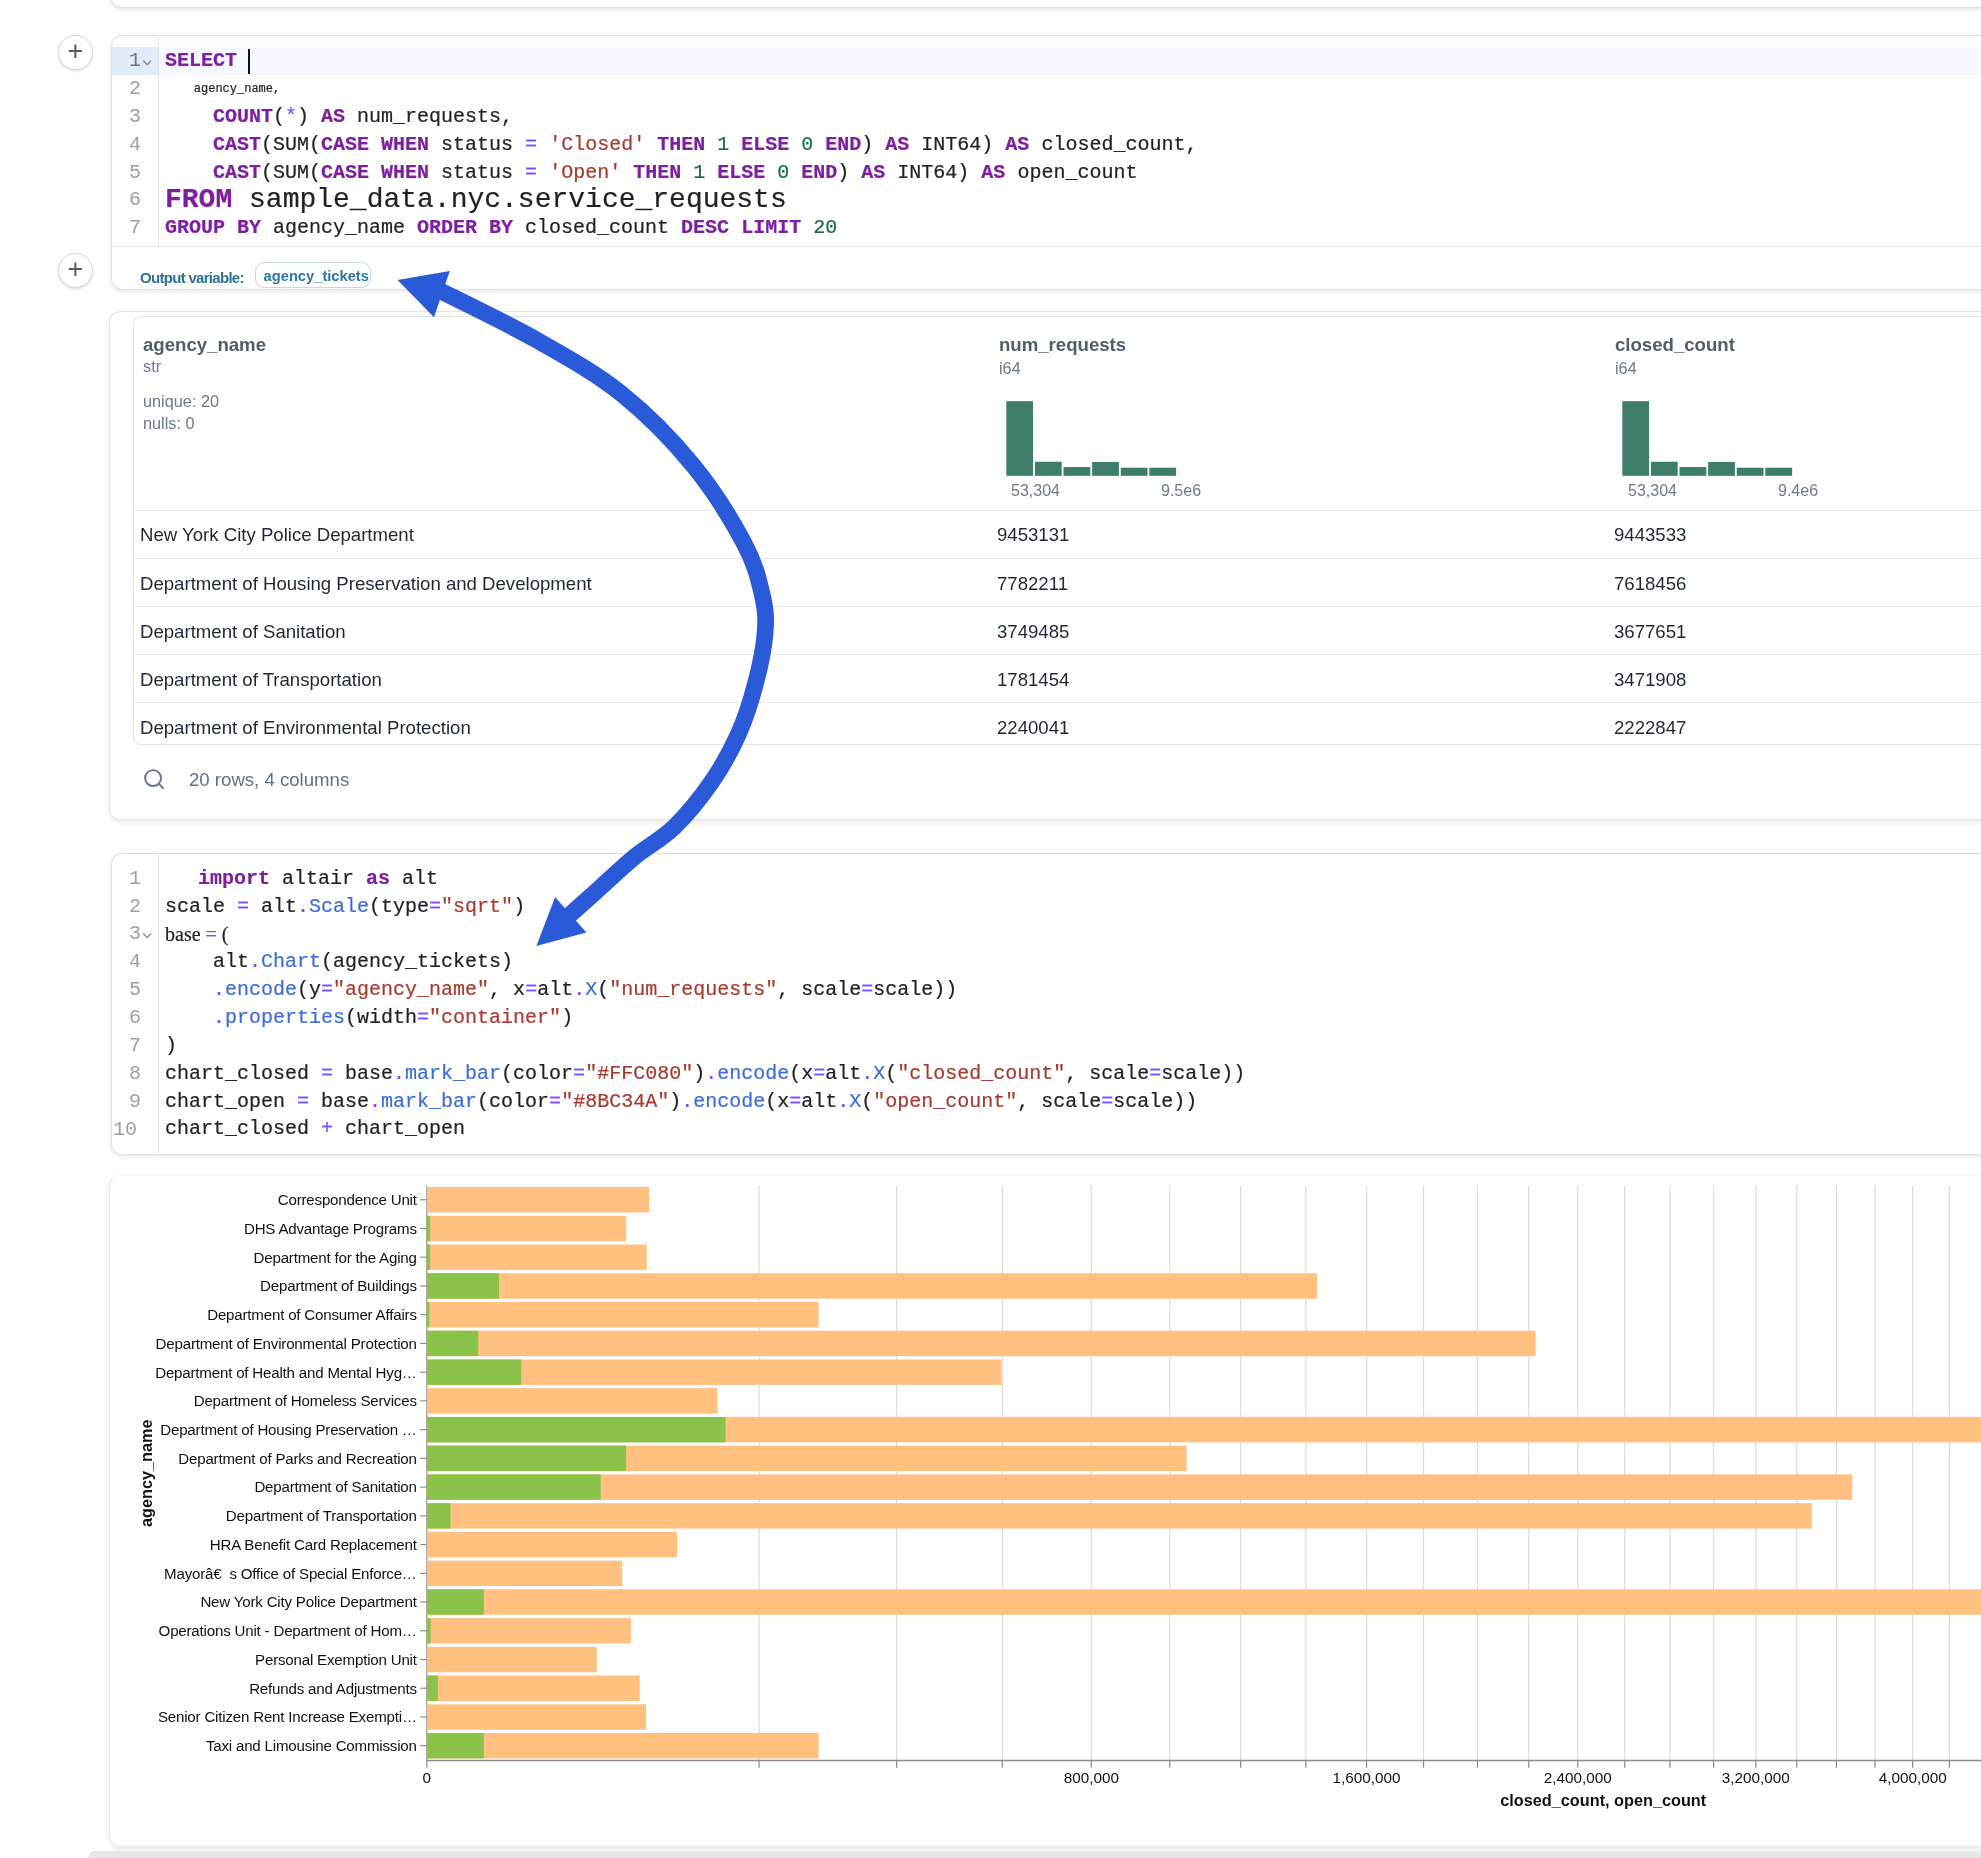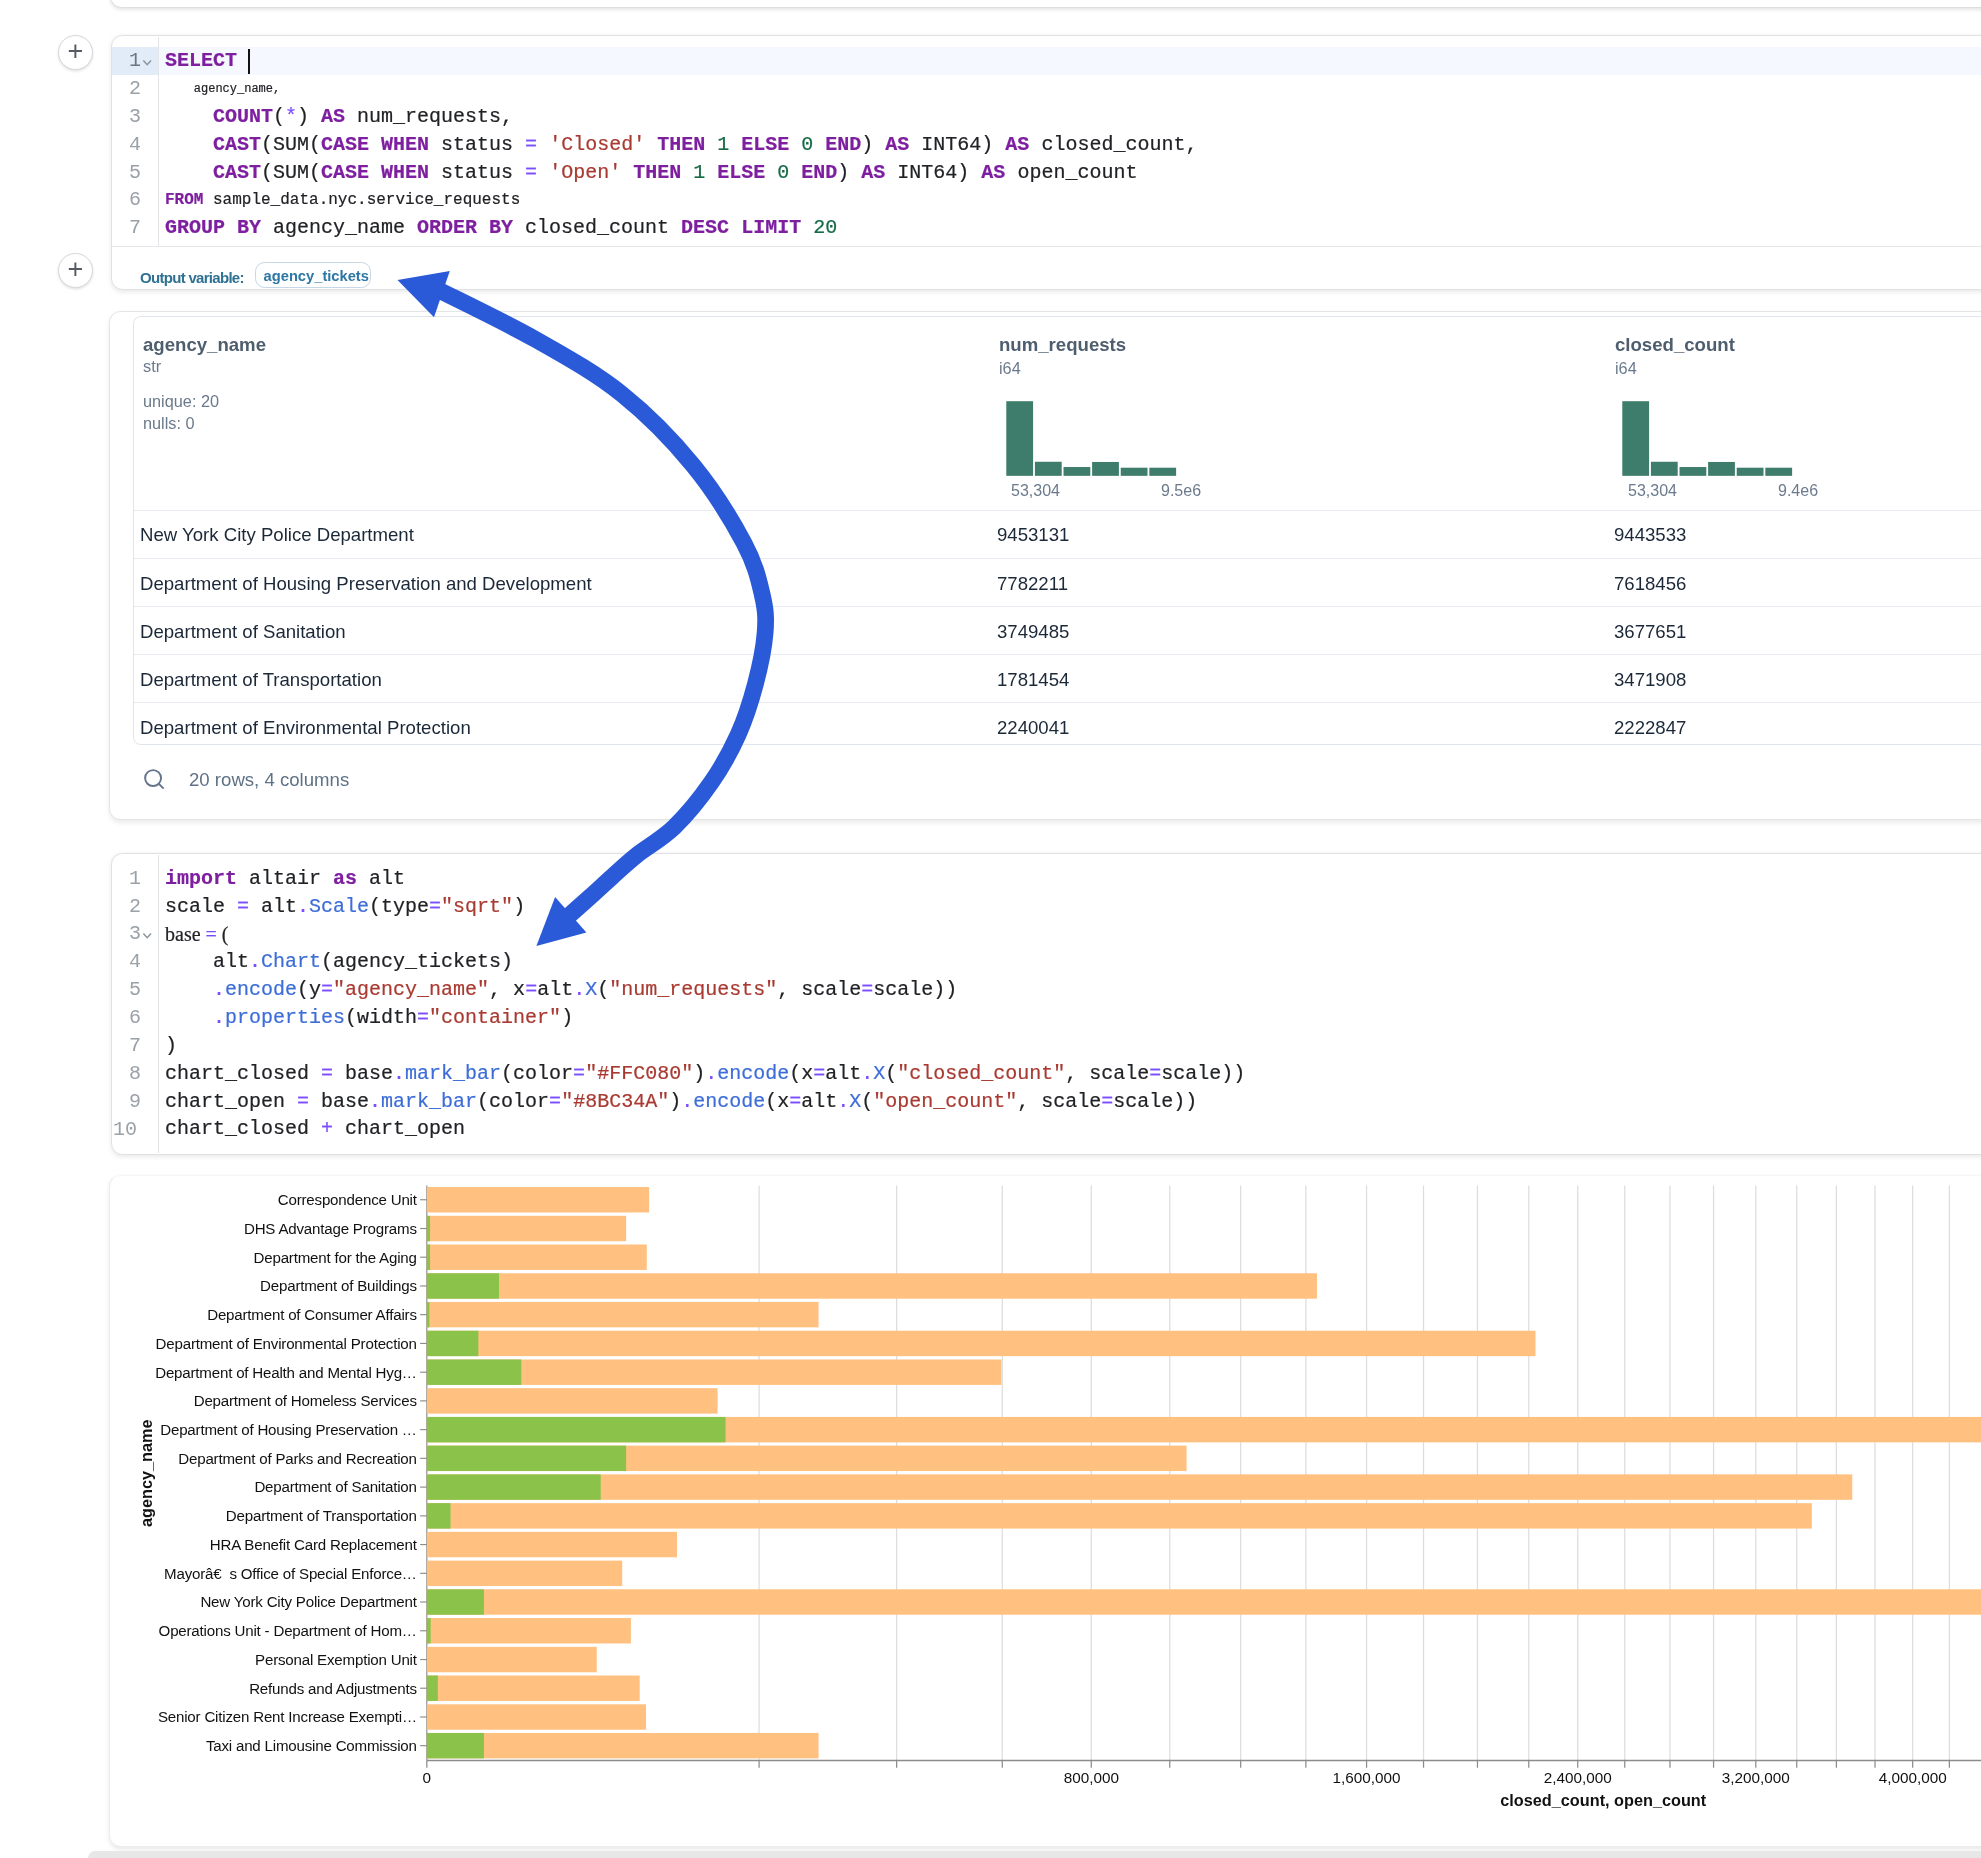--- a/index.html
+++ b/index.html
@@ -18,21 +18,21 @@
 <div style="position:absolute;left:165px;top:47px;height:28px;line-height:28px;font-family:'Liberation Mono',monospace;font-size:20px;white-space:pre;color:#212226;-webkit-text-stroke:0.2px;"><span style="color:#7E1FA0;font-weight:bold;">SELECT</span> </div>
 <div style="position:absolute;left:113px;top:75px;width:28px;text-align:right;font-family:'Liberation Mono',monospace;font-size:20px;line-height:28px;color:#9AA1A8;">2</div>
 <div style="position:absolute;left:165px;top:75px;height:28px;line-height:28px;font-family:'Liberation Mono',monospace;font-size:12px;white-space:pre;color:#212226;-webkit-text-stroke:0.2px;">    agency_name,</div>
 <div style="position:absolute;left:113px;top:103px;width:28px;text-align:right;font-family:'Liberation Mono',monospace;font-size:20px;line-height:28px;color:#9AA1A8;">3</div>
 <div style="position:absolute;left:165px;top:103px;height:28px;line-height:28px;font-family:'Liberation Mono',monospace;font-size:20px;white-space:pre;color:#212226;-webkit-text-stroke:0.2px;">    <span style="color:#7E1FA0;font-weight:bold;">COUNT</span>(<span style="color:#7C4DFF;">*</span>) <span style="color:#7E1FA0;font-weight:bold;">AS</span> num_requests,</div>
 <div style="position:absolute;left:113px;top:131px;width:28px;text-align:right;font-family:'Liberation Mono',monospace;font-size:20px;line-height:28px;color:#9AA1A8;">4</div>
 <div style="position:absolute;left:165px;top:131px;height:28px;line-height:28px;font-family:'Liberation Mono',monospace;font-size:20px;white-space:pre;color:#212226;-webkit-text-stroke:0.2px;">    <span style="color:#7E1FA0;font-weight:bold;">CAST</span>(SUM(<span style="color:#7E1FA0;font-weight:bold;">CASE</span> <span style="color:#7E1FA0;font-weight:bold;">WHEN</span> status <span style="color:#7C4DFF;">=</span> <span style="color:#A93A31;">'Closed'</span> <span style="color:#7E1FA0;font-weight:bold;">THEN</span> <span style="color:#156B45;">1</span> <span style="color:#7E1FA0;font-weight:bold;">ELSE</span> <span style="color:#156B45;">0</span> <span style="color:#7E1FA0;font-weight:bold;">END</span>) <span style="color:#7E1FA0;font-weight:bold;">AS</span> INT64) <span style="color:#7E1FA0;font-weight:bold;">AS</span> closed_count,</div>
 <div style="position:absolute;left:113px;top:159px;width:28px;text-align:right;font-family:'Liberation Mono',monospace;font-size:20px;line-height:28px;color:#9AA1A8;">5</div>
 <div style="position:absolute;left:165px;top:159px;height:28px;line-height:28px;font-family:'Liberation Mono',monospace;font-size:20px;white-space:pre;color:#212226;-webkit-text-stroke:0.2px;">    <span style="color:#7E1FA0;font-weight:bold;">CAST</span>(SUM(<span style="color:#7E1FA0;font-weight:bold;">CASE</span> <span style="color:#7E1FA0;font-weight:bold;">WHEN</span> status <span style="color:#7C4DFF;">=</span> <span style="color:#A93A31;">'Open'</span> <span style="color:#7E1FA0;font-weight:bold;">THEN</span> <span style="color:#156B45;">1</span> <span style="color:#7E1FA0;font-weight:bold;">ELSE</span> <span style="color:#156B45;">0</span> <span style="color:#7E1FA0;font-weight:bold;">END</span>) <span style="color:#7E1FA0;font-weight:bold;">AS</span> INT64) <span style="color:#7E1FA0;font-weight:bold;">AS</span> open_count</div>
 <div style="position:absolute;left:113px;top:186px;width:28px;text-align:right;font-family:'Liberation Mono',monospace;font-size:20px;line-height:28px;color:#9AA1A8;">6</div>
-<div style="position:absolute;left:165px;top:186px;height:28px;line-height:28px;font-family:'Liberation Mono',monospace;font-size:16px;white-space:pre;color:#212226;-webkit-text-stroke:0.2px;"><span style="color:#7E1FA0;font-weight:bold;">FROM</span> sample_data.nyc.service_requests</div>
+<div style="position:absolute;left:165px;top:186px;height:28px;line-height:28px;font-family:'Liberation Mono',monospace;font-size:28px;white-space:pre;color:#212226;-webkit-text-stroke:0.2px;"><span style="color:#7E1FA0;font-weight:bold;">FROM</span> sample_data.nyc.service_requests</div>
 <div style="position:absolute;left:113px;top:214px;width:28px;text-align:right;font-family:'Liberation Mono',monospace;font-size:20px;line-height:28px;color:#9AA1A8;">7</div>
 <div style="position:absolute;left:165px;top:214px;height:28px;line-height:28px;font-family:'Liberation Mono',monospace;font-size:20px;white-space:pre;color:#212226;-webkit-text-stroke:0.2px;"><span style="color:#7E1FA0;font-weight:bold;">GROUP BY</span> agency_name <span style="color:#7E1FA0;font-weight:bold;">ORDER BY</span> closed_count <span style="color:#7E1FA0;font-weight:bold;">DESC</span> <span style="color:#7E1FA0;font-weight:bold;">LIMIT</span> <span style="color:#156B45;">20</span></div>
 <svg style="position:absolute;left:141px;top:58px;" width="12.4" height="9.6" viewBox="0 0 13 10">
       <polyline points="2.5,2.5 6.5,7 10.5,2.5" fill="none" stroke="#8C949C" stroke-width="1.6"></polyline>
     </svg>
 <div style="position:absolute;left:248px;top:49px;width:1.7px;height:25px;background:#111;"></div>
 <div class="abs" style="left:112px;top:246px;width:1871px;height:1.2px;background:#E5E7EB;"></div>
 <div class="abs" style="left:140px;top:269px;font-size:15px;letter-spacing:-0.7px;font-weight:bold;color:#2E7193;">Output variable:</div>
 <div class="abs" style="left:255px;top:262px;width:116px;height:26px;border:1.4px solid #C7D7E4;border-radius:9.6px;overflow:hidden;background:#fff;">
       <div style="position:absolute;left:7.6px;top:5.2px;font-size:14.7px;font-weight:bold;color:#2C77A4;white-space:nowrap;">agency_tickets</div>
@@ -88,21 +88,21 @@
 <div class="abs" style="left:997px;top:717px;font-size:18.6px;color:#1B2838;">2240041</div>
 <div class="abs" style="left:1614px;top:717px;font-size:18.6px;color:#1B2838;text-align:center;">2222847</div>
 <svg class="abs" style="left:143px;top:768px;" width="24" height="24" viewBox="0 0 25 25">
       <circle cx="10.5" cy="10.5" r="8.3" fill="none" stroke="#64748B" stroke-width="2"></circle>
       <line x1="16.3" y1="16.3" x2="21.5" y2="21.5" stroke="#64748B" stroke-width="2"></line>
     </svg>
 <div class="abs" style="left:189px;top:769px;font-size:18.6px;color:#5E7186;">20 rows, 4 columns</div>
 <div class="abs" style="left:111px;top:853px;width:1899px;height:302px;background:#fff;border:1.4px solid #DFE1E5;border-radius:11.5px 0 0 11.5px;box-shadow:0 1.9px 4.8px rgba(0,0,0,0.09);"></div>
 <div class="abs" style="left:158px;top:855px;width:1.1px;height:298px;background:#E2E4E8;"></div>
 <div style="position:absolute;left:113px;top:865px;width:28px;text-align:right;font-family:'Liberation Mono',monospace;font-size:20px;line-height:28px;color:#9AA1A8;">1</div>
-<div style="position:absolute;left:165px;top:865px;height:28px;line-height:28px;font-family:'Liberation Mono',monospace;font-size:20px;white-space:pre;color:#212226;-webkit-text-stroke:0.2px;"><span style="color:#7E1FA0;font-weight:bold;">import</span> altair <span style="color:#7E1FA0;font-weight:bold;">as</span> alt</div>
+<div style="position:absolute;left:165px;top:865px;height:28px;line-height:28px;font-family:'Liberation Mono',monospace;font-size:20px;white-space:pre;color:#212226;-webkit-text-stroke:0.2px;"><span style="color:#7E1FA0;font-weight:bold;margin-left:33px;">import</span> altair <span style="color:#7E1FA0;font-weight:bold;">as</span> alt</div>
 <div style="position:absolute;left:113px;top:893px;width:28px;text-align:right;font-family:'Liberation Mono',monospace;font-size:20px;line-height:28px;color:#9AA1A8;">2</div>
 <div style="position:absolute;left:165px;top:893px;height:28px;line-height:28px;font-family:'Liberation Mono',monospace;font-size:20px;white-space:pre;color:#212226;-webkit-text-stroke:0.2px;">scale <span style="color:#7C4DFF;">=</span> alt<span style="color:#7C4DFF;">.</span><span style="color:#3D6DD8;">Scale</span>(type<span style="color:#7C4DFF;">=</span><span style="color:#A93A31;">"sqrt"</span>)</div>
 <div style="position:absolute;left:113px;top:920px;width:28px;text-align:right;font-family:'Liberation Mono',monospace;font-size:20px;line-height:28px;color:#9AA1A8;">3</div>
 <div style="position:absolute;left:165px;top:920px;height:28px;line-height:28px;font-family:Liberation Serif, serif;font-size:20px;white-space:pre;color:#212226;-webkit-text-stroke:0.2px;">base <span style="color:#7C4DFF;">=</span> (</div>
 <div style="position:absolute;left:113px;top:948px;width:28px;text-align:right;font-family:'Liberation Mono',monospace;font-size:20px;line-height:28px;color:#9AA1A8;">4</div>
 <div style="position:absolute;left:165px;top:948px;height:28px;line-height:28px;font-family:'Liberation Mono',monospace;font-size:20px;white-space:pre;color:#212226;-webkit-text-stroke:0.2px;">    alt<span style="color:#7C4DFF;">.</span><span style="color:#3D6DD8;margin-top:24px;">Chart</span>(agency_tickets)</div>
 <div style="position:absolute;left:113px;top:976px;width:28px;text-align:right;font-family:'Liberation Mono',monospace;font-size:20px;line-height:28px;color:#9AA1A8;">5</div>
 <div style="position:absolute;left:165px;top:976px;height:28px;line-height:28px;font-family:'Liberation Mono',monospace;font-size:20px;white-space:pre;color:#212226;-webkit-text-stroke:0.2px;">    <span style="color:#7C4DFF;">.</span><span style="color:#3D6DD8;">encode</span>(y<span style="color:#7C4DFF;">=</span><span style="color:#A93A31;">"agency_name"</span>, x<span style="color:#7C4DFF;">=</span>alt<span style="color:#7C4DFF;">.</span><span style="color:#3D6DD8;">X</span>(<span style="color:#A93A31;">"num_requests"</span>, scale<span style="color:#7C4DFF;">=</span>scale))</div>
 <div style="position:absolute;left:113px;top:1004px;width:28px;text-align:right;font-family:'Liberation Mono',monospace;font-size:20px;line-height:28px;color:#9AA1A8;">6</div>
 <div style="position:absolute;left:165px;top:1004px;height:28px;line-height:28px;font-family:'Liberation Mono',monospace;font-size:20px;white-space:pre;color:#212226;-webkit-text-stroke:0.2px;">    <span style="color:#7C4DFF;">.</span><span style="color:#3D6DD8;">properties</span>(width<span style="color:#7C4DFF;">=</span><span style="color:#A93A31;">"container"</span>)</div>

